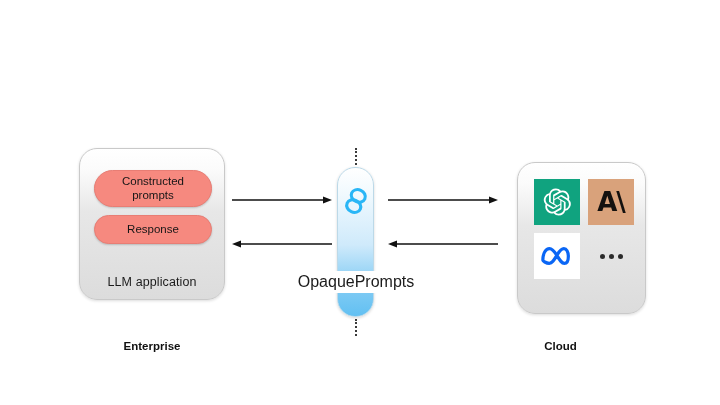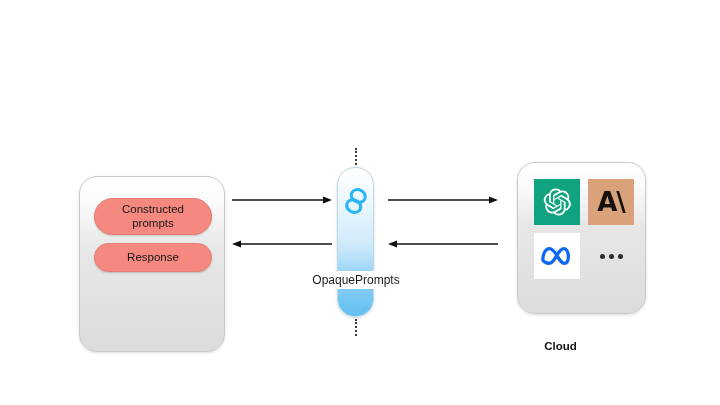--- a/index.html
+++ b/index.html
@@ -37,23 +37,23 @@
     bottom: 10px;
     text-align: center;
     font-size: 12.5px;
     color: #1b1b1b;
     letter-spacing: 0.1px;
   }
 
   
   #enterprise-panel {
     left: 79px;
-    top: 176px;
+    top: 148px;
     width: 146px;
-    height: 176px;
+    height: 152px;
   }
   .pill {
     position: absolute;
     left: 14px;
     width: 118px;
     border-radius: 999px;
     background: #f6897f;
     border: 1px solid #e87d74;
     box-shadow: 0 1px 2px rgba(0,0,0,0.18);
     color: #161616;
@@ -153,21 +153,21 @@
   }
   #dotted-stub-top { top: 148px; height: 17px; }
   #dotted-stub-bottom { top: 319px; height: 17px; }
 
   #opaque-label {
     position: absolute;
     left: 281px;
     top: 271px;
     width: 150px;
     text-align: center;
-    font-size: 12px;
+    font-size: 16px;
     color: #1b1b1b;
     background: #ffffff;
     padding: 2px 0;
     z-index: 5;
   }
 
   
   .arrow-svg {
     position: absolute;
     overflow: visible;
@@ -190,20 +190,21 @@
   #zone-label-cloud { left: 496px; width: 129px; }
 </style>
 </head>
 <body>
 
 <div id="stage">
 
   <div class="panel" id="enterprise-panel">
     <div class="pill" id="pill-constructed-prompts">Constructed prompts</div>
     <div class="pill" id="pill-response">Response</div>
+    <div class="panel-caption">LLM application</div>
   </div>
 
   <div class="dotted-stub" id="dotted-stub-top"></div>
 
   <div id="opaque-capsule">
     <svg id="opaque-logo" width="26" height="30" viewBox="0 0 26 30">
       <g transform="rotate(24 13 15)" fill="none" stroke="#29B6F6" stroke-width="3.1">
         <ellipse cx="13" cy="9.4" rx="7.2" ry="6.1"></ellipse>
         <ellipse cx="13" cy="20.6" rx="7.2" ry="6.1"></ellipse>
       </g>
@@ -257,16 +258,17 @@
   <svg class="arrow-svg" id="arrow-llm-to-op" width="110" height="12" viewBox="0 0 110 12">
     <line x1="110" y1="6" x2="7" y2="6" stroke="#111111" stroke-width="1.4"></line>
     <path d="M0 6 L9 2.4 L9 9.6 Z" fill="#111111"></path>
   </svg>
 
   <svg class="arrow-svg" id="arrow-op-to-response" width="100" height="12" viewBox="0 0 100 12">
     <line x1="100" y1="6" x2="7" y2="6" stroke="#111111" stroke-width="1.4"></line>
     <path d="M0 6 L9 2.4 L9 9.6 Z" fill="#111111"></path>
   </svg>
 
+  <div class="zone-label" id="zone-label-enterprise">Enterprise</div>
 
   <div class="zone-label" id="zone-label-cloud">Cloud</div>
 
 </div>
 
 </body></html>

